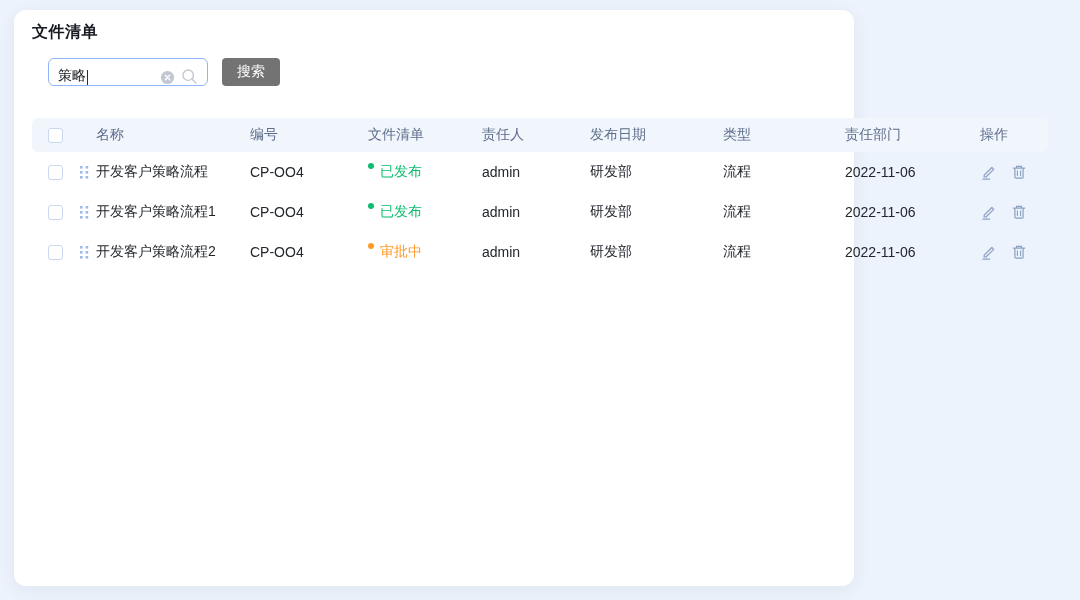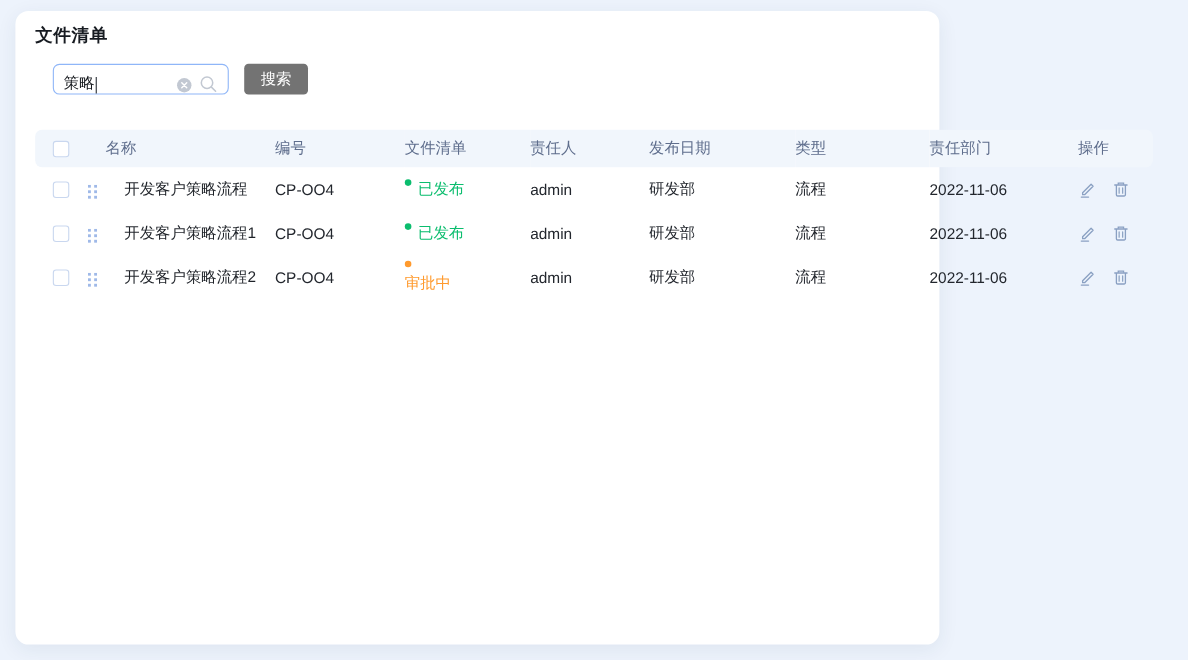--- a/index.html
+++ b/index.html
@@ -23,21 +23,21 @@
 
   table { margin-top:32px; width:1016px; table-layout:fixed; border-collapse:separate; border-spacing:0; }
   thead th { background:#f1f6fc; height:34px; font-weight:400; font-size:14px; color:#5e6d8c; text-align:left; }
   thead th:first-child { border-radius:6px 0 0 6px; }
   thead th:last-child  { border-radius:0 6px 6px 0;margin-left:36px; }
   tbody td { height:40px; font-size:14px; color:#22262d; vertical-align:middle; }
   .cb-cell { padding-left:16px; }
   .name-head { padding-left:16px; }
   .checkbox { display:inline-block; width:15px; height:15px; border:1px solid #c9d7ef; border-radius:3px;
               background:#fff; vertical-align:middle; cursor:pointer; }
-  .name-wrap { display:flex; align-items:flex-end; gap:24px; }
+  .name-wrap { display:flex; align-items:center; gap:7px; }
   .drag-handle { display:inline-flex; cursor:grab; }
   .name-text { font-weight:500; color:#1e2228; }
   .status-wrap { display:flex; align-items:flex-start; gap:6px; }
   .dot { width:6px; height:6px; border-radius:50%; flex:none; }
   .actions { display:flex; align-items:center; gap:15px; }
   .act-icon { cursor:pointer; display:inline-flex; }
 </style>
 </head>
 <body>
 
@@ -205,21 +205,21 @@
               <rect x="0" y="10" width="2.6" height="2.6"></rect>
                     <rect x="5.6" y="10" width="2.6" height="2.6"></rect>
             </g>
           </svg>
         </span>
         <span class="name-text">开发客户策略流程2</span>
       </div>
     </td>
     <td>CP-OO4</td>
     <td>
-      <div class="status-wrap" style="color: rgb(255, 154, 45); flex-direction: column;">
+      <div class="status-wrap" style="color: rgb(255, 154, 45);">
         <span class="dot" style="background: rgb(255, 154, 45);"></span>
         <span>审批中</span>
       </div>
     </td>
     <td>admin</td>
     <td>研发部</td>
     <td>流程</td>
     <td>2022-11-06</td>
     <td>
       <div class="actions">

